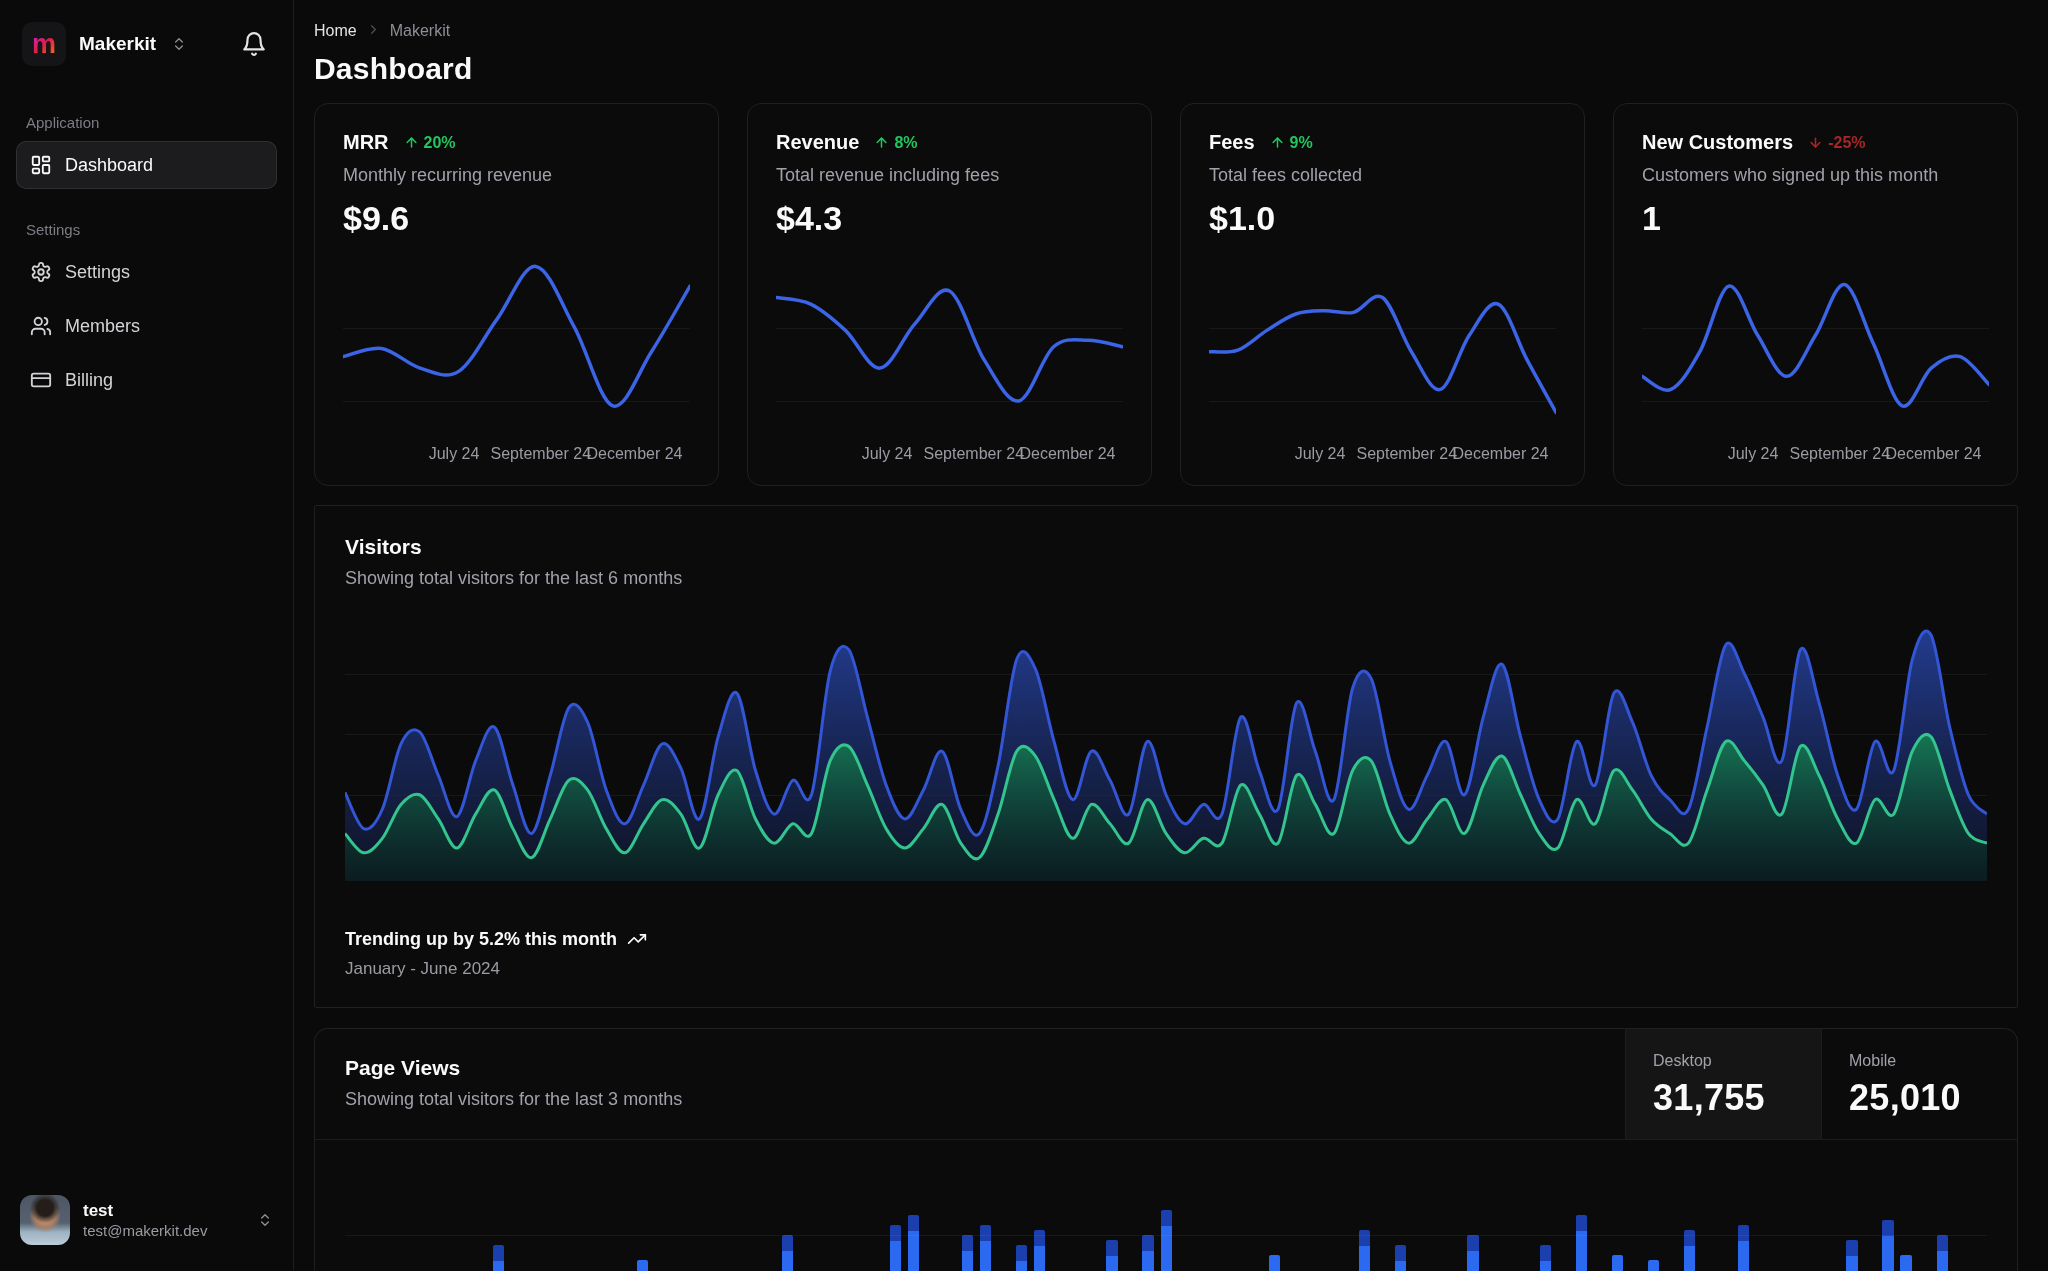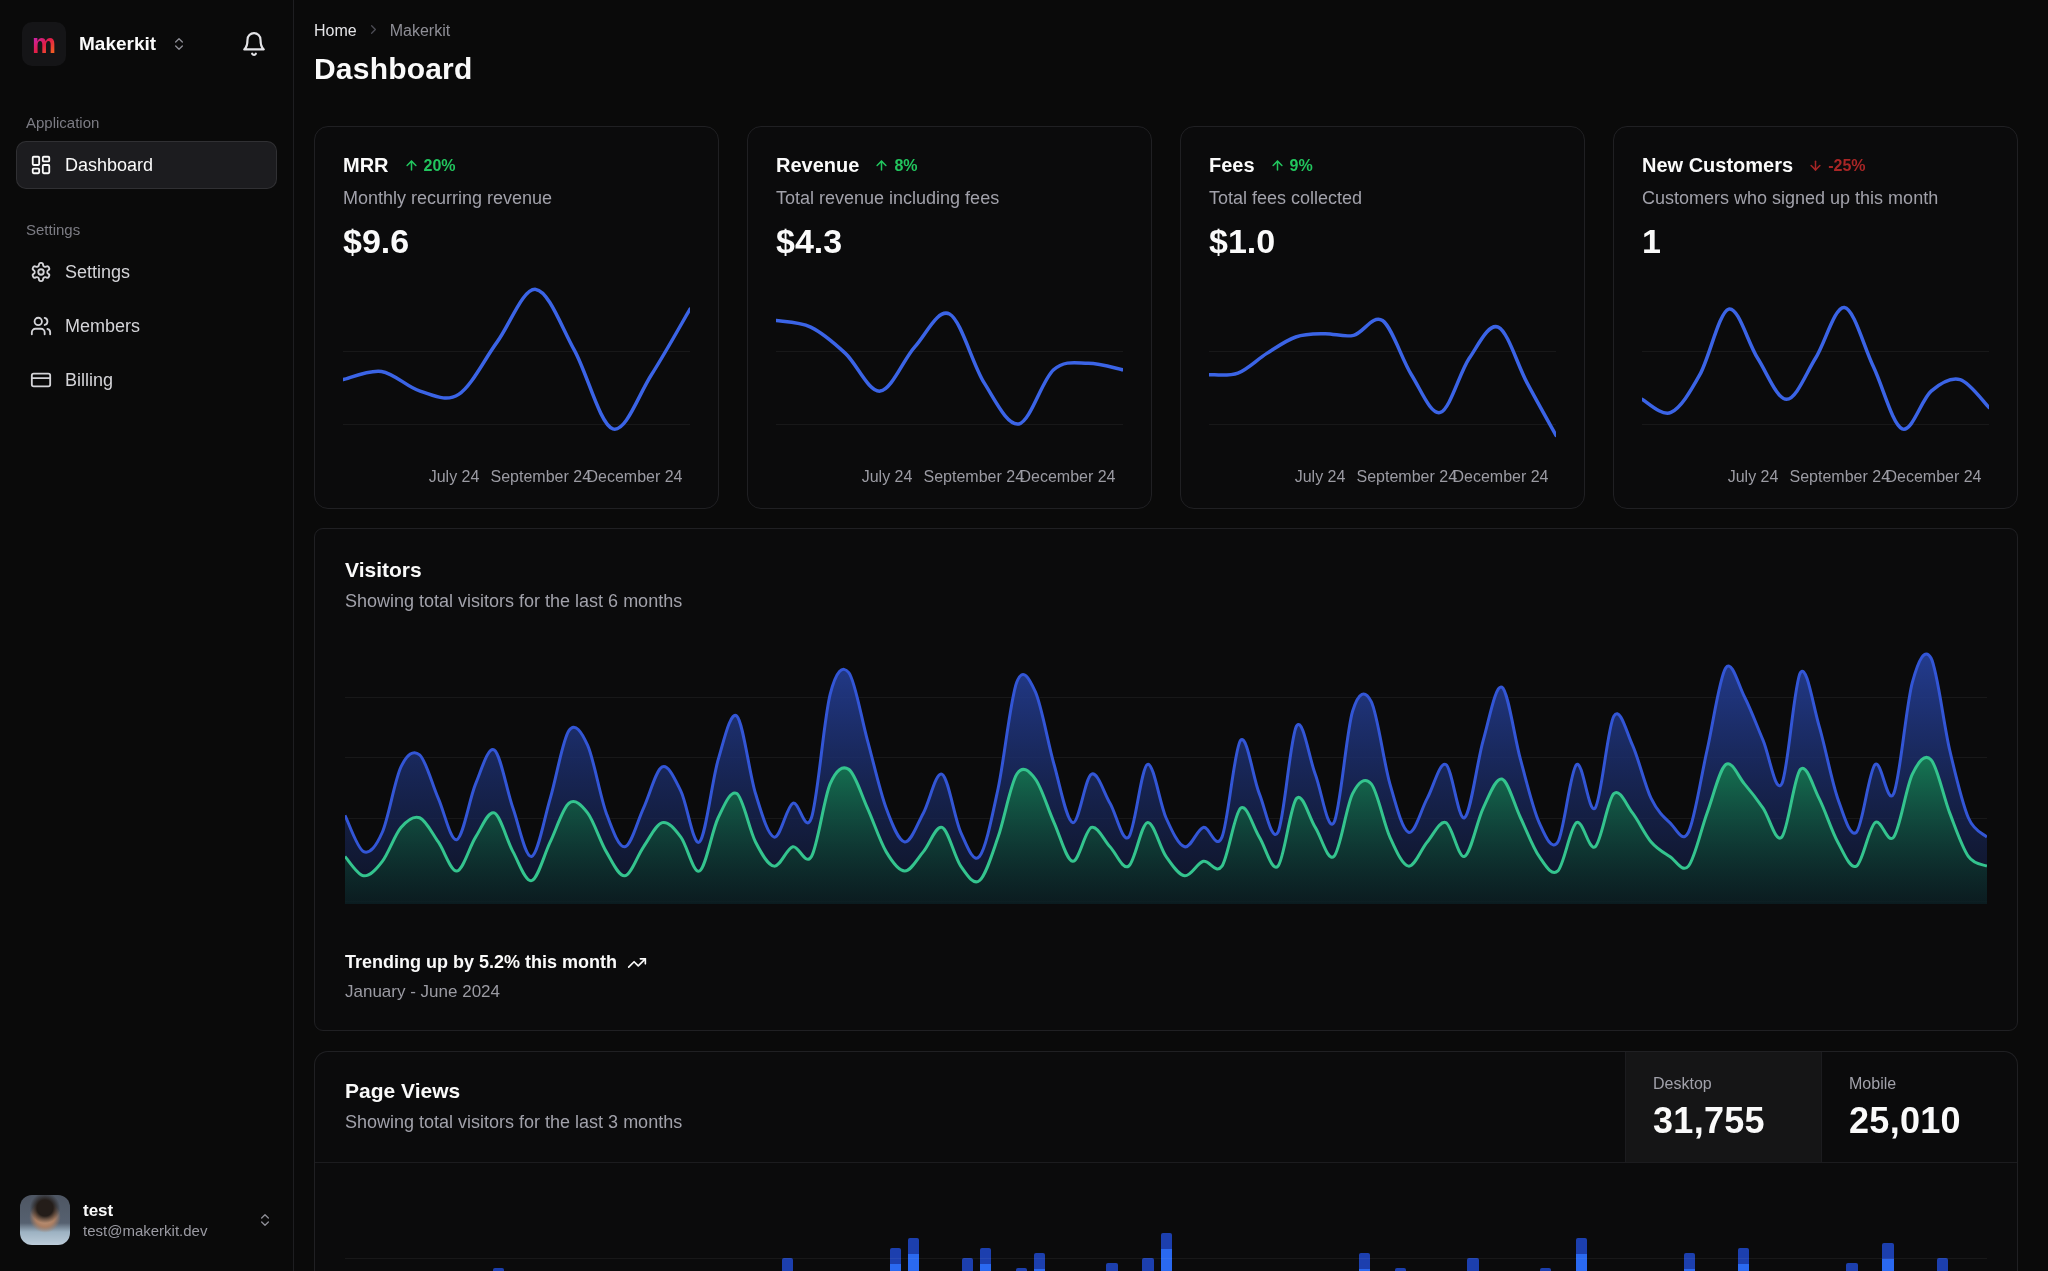--- a/index.html
+++ b/index.html
@@ -36,46 +36,46 @@
 
   
   .main{position:absolute;left:294px;top:0;right:0;bottom:0;padding:22px 30px 0 20px}
   .breadcrumb{display:flex;align-items:flex-start;gap:9px;font-size:16px}
   .bc-home{color:#e4e4e7;cursor:pointer}
   .bc-sep{color:#4d4d55}
   .bc-cur{color:#8e8e96}
   .page-title{font-size:30px;font-weight:700;margin-top:12px;letter-spacing:.2px}
 
   
-  .stats-row{display:flex;gap:28px;margin-top:40px}
+  .stats-row{display:flex;gap:28px;margin-top:17px}
   .stat-card{flex:1;height:383px;border:1px solid #202023;border-radius:14px;background:#0b0b0c;
              padding:27px 28px 16px;display:flex;flex-direction:column;min-width:0}
   .stat-head{display:flex;align-items:center;gap:15px}
   .stat-title{font-size:20px;font-weight:700;white-space:nowrap}
   .trend{display:flex;align-items:center;gap:5px;font-size:16px;font-weight:600}
   .trend .icn{width:15px;height:15px;stroke-width:2.4}
   .trend.up{color:#22c55e}
   .trend.down{color:#a82626}
   .stat-sub{font-size:18px;color:#a1a1aa;margin-top:11px;white-space:nowrap;overflow:hidden}
   .stat-value{font-size:34px;font-weight:700;margin-top:13px}
   .spark-wrap{flex:1;position:relative;margin-top:10px}
   .spark-wrap svg{position:absolute;inset:0;width:100%;height:100%}
   .hline{position:absolute;left:0;right:0;height:1px;background:rgba(255,255,255,.055);pointer-events:none}
   .tick-row{position:relative;height:24px;margin-top:6px;font-size:16px;color:#9b9ba3}
   .tick{position:absolute;transform:translateX(-50%);white-space:nowrap}
   .tick.t0{left:32%}.tick.t1{left:57%}.tick.t2{left:84%}
 
   
-  .visitors-card{margin-top:19px;height:503px;border:1px solid #202023;border-radius:9px;background:#0b0b0c;
+  .visitors-card{margin-top:19px;height:503px;border:1px solid #202023;border-radius:2px;background:#0b0b0c;
                  padding:29px 30px}
   .card-title{font-size:21px;font-weight:700}
   .card-sub{font-size:18px;color:#a1a1aa;margin-top:9px}
   .area-wrap{position:relative;height:262px;margin-top:30px}
   .area-wrap svg{position:absolute;inset:0;width:100%;height:100%}
-  .vis-footer-trend{display:flex;align-items:flex-end;gap:10px;font-size:18px;font-weight:600;margin-top:48px}
+  .vis-footer-trend{display:flex;align-items:flex-start;gap:10px;font-size:18px;font-weight:600;margin-top:48px}
   .vis-footer-trend .icn{width:20px;height:20px}
   .vis-footer-range{font-size:17px;color:#9b9ba3;margin-top:9px}
 
   
   .pv-card{margin-top:20px;height:600px;border:1px solid #202023;border-bottom:none;border-radius:14px 14px 0 0;
            background:#0b0b0c;position:relative}
   .pv-header{display:flex;height:111px;border-bottom:1px solid #1c1c1f}
   .pv-titles{flex:1;padding:27px 30px}
   .pv-box{width:196px;border-left:1px solid #1c1c1f;padding:23px 0 0 27px;cursor:pointer}
   .pv-box.active{background:rgba(255,255,255,.045)}

